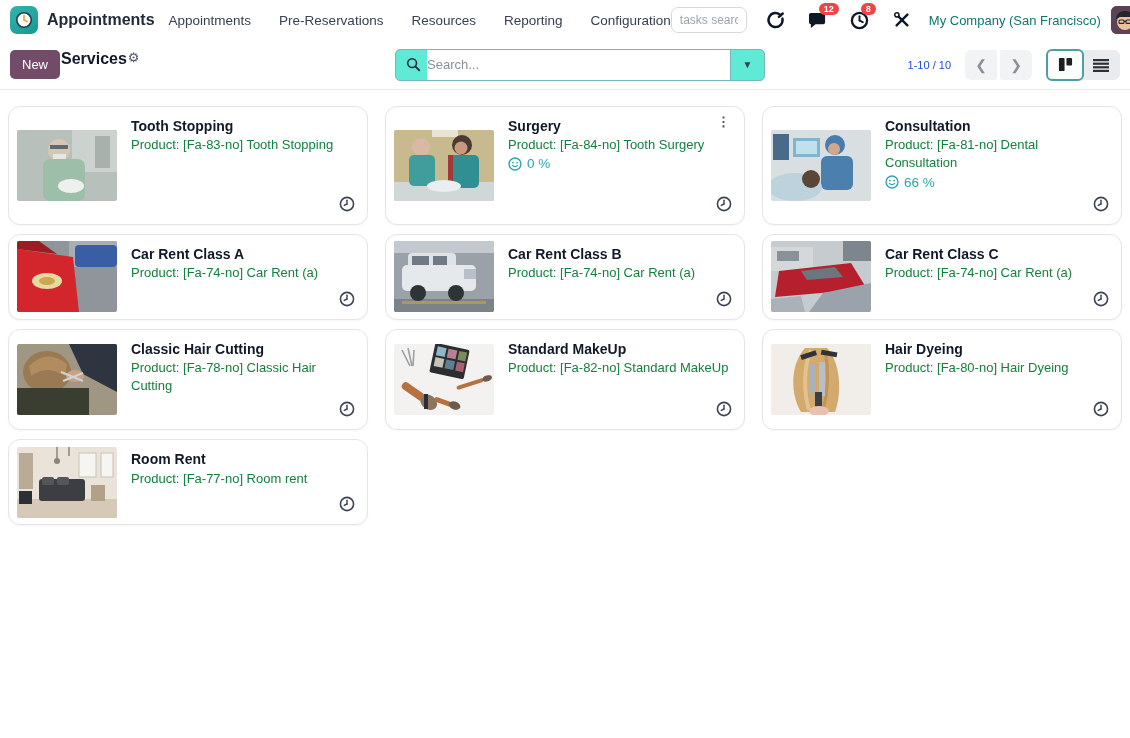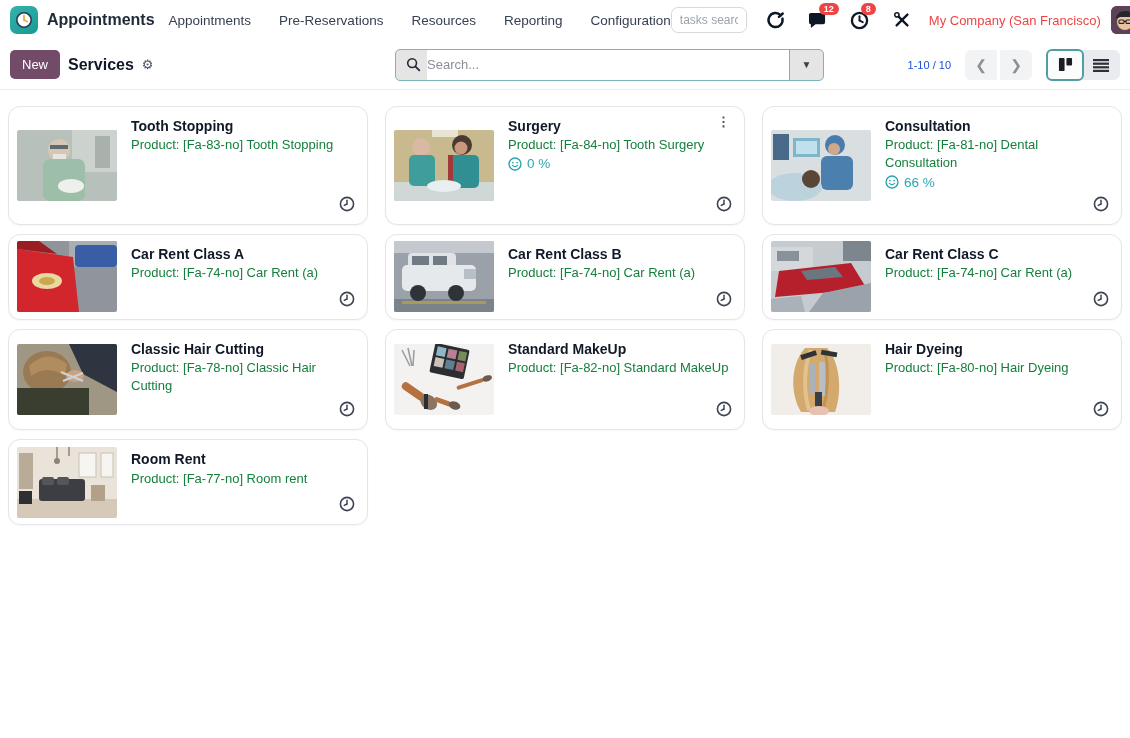--- a/index.html
+++ b/index.html
@@ -10,31 +10,31 @@
   .app-icon { width:28px; height:28px; border-radius:7px; background:linear-gradient(145deg,#35b3ac,#169a95); display:flex; align-items:center; justify-content:center; flex:0 0 auto; }
   .brand { font-size:16px; font-weight:700; color:#1f2937; margin:0 14px 0 9px; white-space:nowrap; }
   .nav-menu { display:flex; align-items:center; gap:28px; font-size:13.5px; color:#374151; }
   .nav-menu .nav-item { cursor:pointer; white-space:nowrap; }
   .nav-spacer { flex:1; }
   .tasks-search { width:76px; height:26px; border:1px solid #d6d9dd; border-radius:7px; font-size:12px; color:#374151; padding:0 8px; outline:none; }
   .tasks-search::placeholder { color:#9ca3af; }
   .systray { display:flex; align-items:center; gap:20px; margin-left:18px; }
   .tray-btn { position:relative; width:22px; height:22px; display:flex; align-items:center; justify-content:center; cursor:pointer; }
   .badge { position:absolute; top:-6px; left:12px; background:#ef4444; color:#fff; font-size:9px; font-weight:700; border-radius:9px; padding:1.5px 5px; line-height:1; }
-  .company { font-size:13px; color:#ef4444; margin:0 10px 0 16px; white-space:nowrap; cursor:pointer; }
+  .company { font-size:13px; color:#0f766e; margin:0 10px 0 16px; white-space:nowrap; cursor:pointer; }
   .avatar-wrap { position:relative; width:28px; height:28px; cursor:pointer; }
   .avatar { width:28px; height:28px; border-radius:6px; background:#5d4257; overflow:hidden; }
 
   
   .control-panel { height:50px; display:flex; align-items:center; padding:0 10px; border-bottom:1px solid #e9ebee; background:#fff; }
-  .cp-left { display:flex; align-items:center; gap:8px; width:385px; flex:0 0 auto; }
+  .cp-left { display:flex; align-items:flex-start; gap:1px; width:385px; flex:0 0 auto; }
   .btn-new { background:#714B67; color:#fff; border:none; font-size:13px; padding:7px 12px; border-radius:5px; cursor:pointer; font-family:inherit; }
   .view-title { font-size:16px; color:#111827; font-weight:700; }
   .gear { color:#4b5563; font-size:13px; cursor:pointer; }
-  .searchbar { flex:0 0 auto; width:429px; height:32px; display:flex; align-items:stretch; border:1px solid #79b6ba; border-radius:5px; background:#e5e5e5; overflow:hidden; }
+  .searchbar { flex:0 0 auto; width:370px; height:32px; display:flex; align-items:stretch; border:1px solid #79b6ba; border-radius:5px; background:#5eead4; overflow:hidden; }
   .searchbar .mag { display:flex; align-items:center; padding:0 6px 0 10px; }
   .searchbar input { flex:1; border:none; outline:none; font-size:13px; color:#374151; font-family:inherit; }
   .searchbar input::placeholder { color:#8a9098; }
   .search-caret { width:34px; border-left:1px solid #79b6ba; display:flex; align-items:center; justify-content:center; cursor:pointer; color:#374151; font-size:10px; }
   .cp-right { flex:1; display:flex; align-items:center; justify-content:flex-end; gap:14px; }
   .pager-text { font-size:11px; color:#1d4ed8; }
   .pager-btns { display:flex; gap:3px; }
   .pager-btn { width:32px; height:30px; background:#f2f3f5; border:none; border-radius:6px; color:#8a9097; font-size:14px; cursor:pointer; }
   .pager-btn:first-child { border-radius:6px 2px 2px 6px; }
   .pager-btn:last-child { border-radius:2px 6px 6px 2px; }

